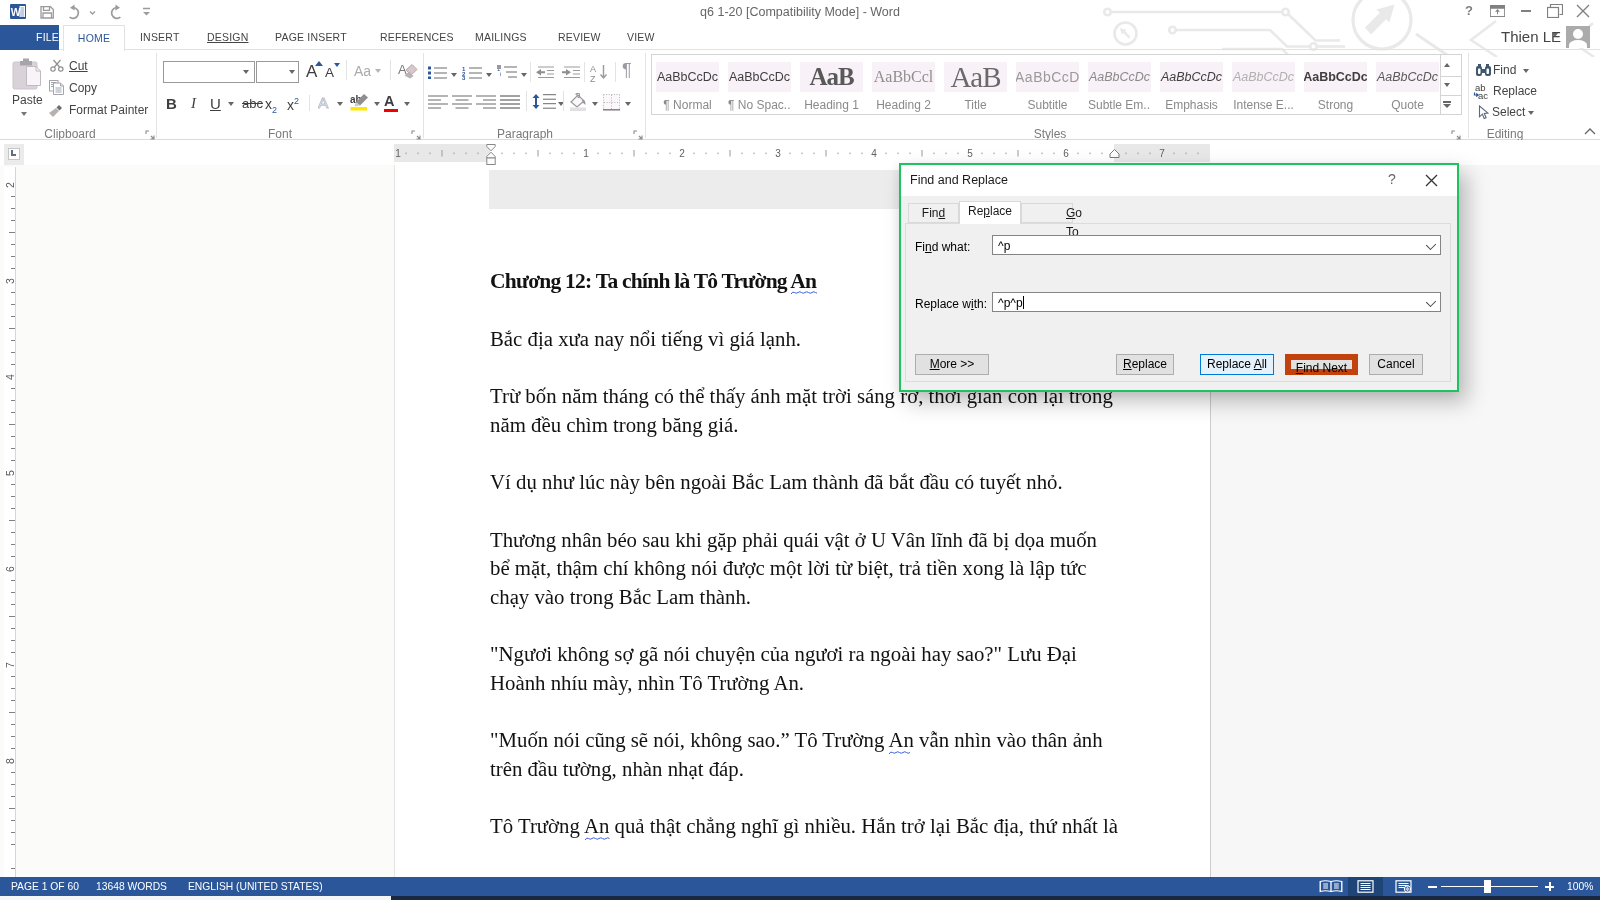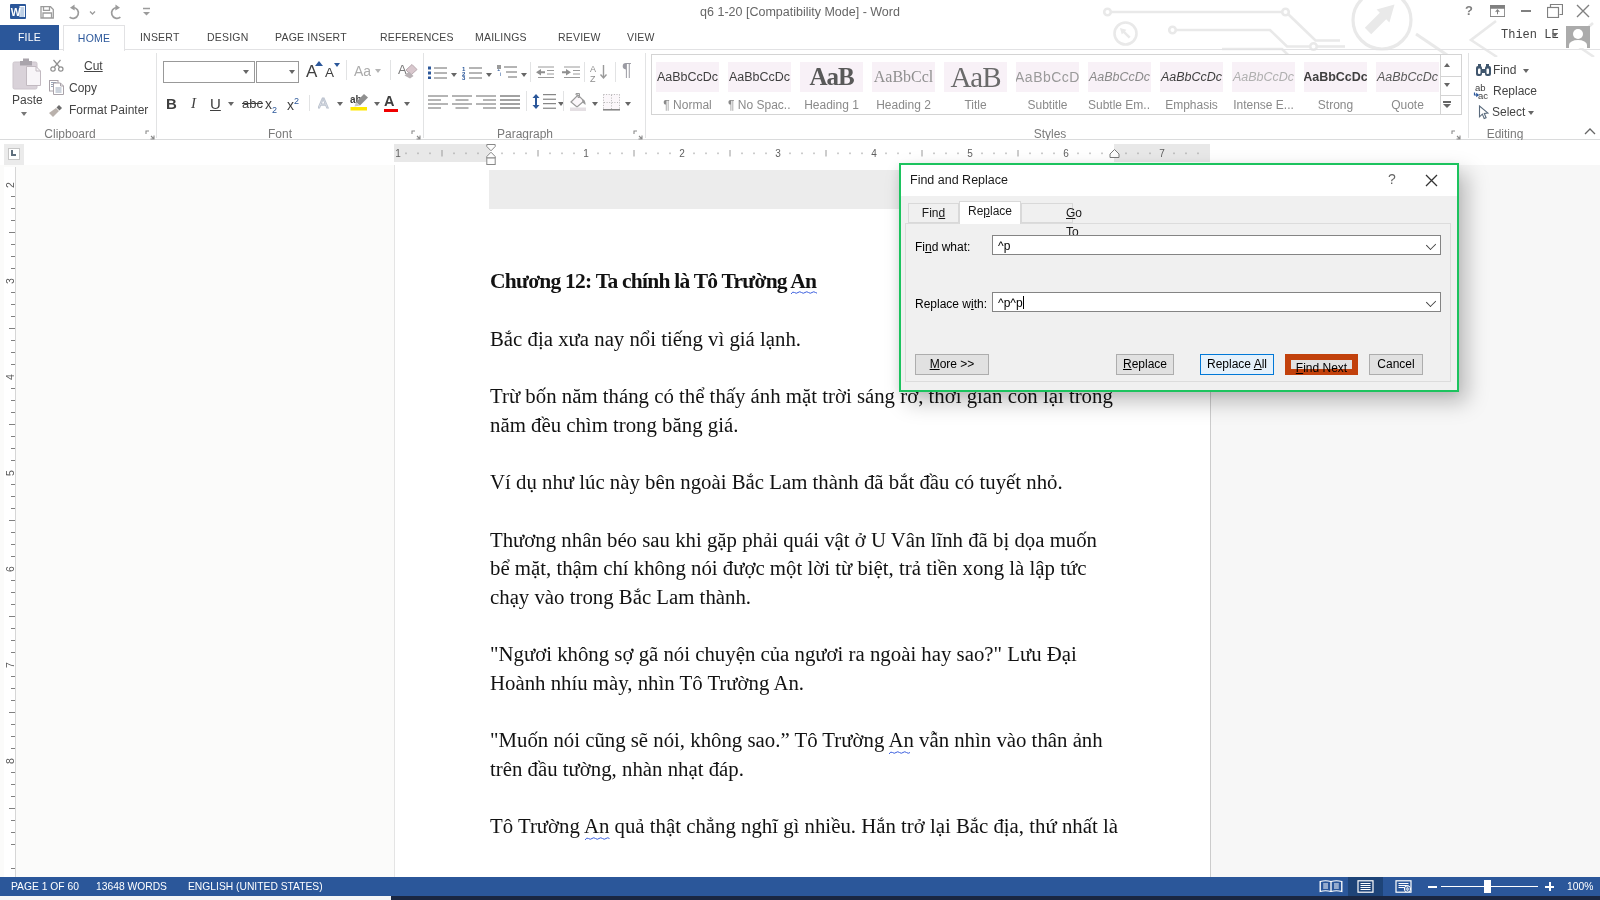--- a/index.html
+++ b/index.html
@@ -4,21 +4,21 @@
 <style>
 * { margin:0; padding:0; box-sizing:border-box; }
 html,body { width:1600px; height:900px; overflow:hidden; background:#fff; }
 body { font-family:"Liberation Sans", sans-serif; position:relative; }
 .abs { position:absolute; }
 
 #titlebar { position:absolute; left:0; top:0; width:1600px; height:24px; background:#fff; }
 #apptitle { position:absolute; top:5px; left:700px; width:200px; text-align:center; font-size:12.5px; color:#666; white-space:nowrap; }
 
 #tabrow { position:absolute; left:0; top:25px; width:1600px; height:24.5px; background:transparent; border-bottom:1px solid #e2e2e4; }
-#filetab { position:absolute; left:0; top:0; width:59px; height:24.5px; background:#2b579a; color:#fff; font-size:10.5px; letter-spacing:0.2px; text-align:center; line-height:25px; }
+#filetab { position:absolute; left:0; top:0; width:59px; height:24.5px; background:#2b579a; color:#fff; font-size:10.5px; letter-spacing:0.2px; text-align:right; line-height:25px; }
 .rtab { position:absolute; top:0; height:24.5px; font-size:10.5px; letter-spacing:0.2px; color:#444; line-height:24px; text-align:center; }
 #hometab { position:absolute; left:63px; top:0; width:62px; height:26px; background:#fff; border:1px solid #e2e2e4; border-bottom:none; color:#2b579a; font-size:10.5px; letter-spacing:0.2px; text-align:center; line-height:24px; }
 
 #ribbon { position:absolute; left:0; top:57px; width:1600px; height:83px; background:#fff; border-bottom:1px solid #dadbdc; }
 .gsep { position:absolute; top:-4px; width:1px; height:85px; background:#e2e3e4; }
 .glabel { position:absolute; top:70px; font-size:12px; color:#7a7a7a; text-align:center; }
 .launcher { position:absolute; top:73px; width:10px; height:10px; }
 .ribtext { font-size:12px; color:#444; }
 .styitem { position:absolute; top:0; width:72px; height:57px; }
 .stybox { position:absolute; left:0; top:5px; width:63px; height:30px; background:#f8f1f7; font-family:"Liberation Sans",sans-serif; overflow:hidden; display:flex; align-items:center; justify-content:center; white-space:nowrap; }
@@ -116,31 +116,31 @@
 <div class="abs" style="left:1521px;top:10px;width:10px;height:2px;background:#808080;"></div>
 <svg class="abs" style="left:1547px;top:4px;" width="16" height="14" viewBox="0 0 16 14" stroke="#808080" fill="none">
   <rect x="0.5" y="3.5" width="11" height="10" stroke-width="1.2" fill="#fff"></rect>
   <path d="M3.5 3.5 v-3 h12 v10 h-3" stroke-width="1.2"></path>
 </svg>
 <svg class="abs" style="left:1576px;top:4px;" width="14" height="14" viewBox="0 0 14 14" stroke="#808080" stroke-width="1.4">
   <path d="M1 1 L13 13 M13 1 L1 13"></path>
 </svg>
 </g>
 
-<div class="abs" style="left:1501px;top:28px;font-size:12px;color:#444;font-family:Liberation Mono, monospace;">Thien LE</div>
+<div class="abs" style="left:1501px;top:28px;font-size:15px;color:#444;">Thien LE</div>
 <div class="abs" style="left:1552px;top:33px;width:0;height:0;border-left:3.5px solid transparent;border-right:3.5px solid transparent;border-top:4px solid #666;"></div>
 <div class="abs" style="left:1566px;top:26px;width:24px;height:22px;background:#ababab;overflow:hidden;">
   <div class="abs" style="left:7px;top:3px;width:10px;height:10px;border-radius:50%;background:#fff;"></div>
   <div class="abs" style="left:3px;top:14px;width:18px;height:10px;border-radius:50% 50% 0 0;background:#fff;"></div>
 </div>
 <div id="tabrow">
   <div id="filetab">FILE</div>
   <div id="hometab">HOME</div>
   <div class="rtab" style="left:140px;">INSERT</div>
-  <div class="rtab" style="left:207px;">DESIGN</div>
+  <div class="rtab" style="left:207px;text-decoration:underline;">DESIGN</div>
   <div class="rtab" style="left:275px;">PAGE INSERT</div>
   <div class="rtab" style="left:380px;">REFERENCES</div>
   <div class="rtab" style="left:475px;">MAILINGS</div>
   <div class="rtab" style="left:558px;">REVIEW</div>
   <div class="rtab" style="left:627px;">VIEW</div>
 </div>
 <div id="ribbon">
   <div class="gsep" style="left:156px"></div>
   <div class="gsep" style="left:423px"></div>
   <div class="gsep" style="left:645px"></div>
@@ -153,21 +153,21 @@
     <path d="M14.5 8.5 h9.5 l4.5 4.5 v14.5 h-14 z" fill="#f8f5f8" stroke="#c2bac1"></path>
     <path d="M24 8.5 v4.5 h4.5" fill="none" stroke="#c2bac1"></path>
   </svg>
   <div class="ribtext abs" style="left:12px;top:36px;">Paste</div>
   <div class="abs" style="left:21px;top:55px;width:0;height:0;border-left:3.5px solid transparent;border-right:3.5px solid transparent;border-top:4px solid #777;"></div>
   <svg class="abs" style="left:50px;top:2px;" width="14" height="13" viewBox="0 0 14 13" stroke="#8f8f8f" fill="none">
     <path d="M10.5 1 L4.5 8 M3.5 1 L9.5 8" stroke-width="1.2"></path>
     <circle cx="3" cy="10" r="2.2" stroke-width="1.2"></circle>
       <circle cx="10.8" cy="10" r="2.2" stroke-width="1.2"></circle>
   </svg>
-  <div class="ribtext abs" style="left:84px;top:2px;text-decoration:underline;">Cut</div>
+  <div class="ribtext abs" style="left:69px;top:2px;text-decoration:underline;">Cut</div>
   <svg class="abs" style="left:49px;top:23px;" width="16" height="15" viewBox="0 0 16 15">
     <rect x="0.5" y="0.5" width="8.5" height="10.5" fill="#fff" stroke="#a9a2a9"></rect>
     <path d="M2 2.5h5.5M2 4.5h5.5M2 6.5h4" stroke="#8c9bb0" stroke-width="0.9"></path>
     <path d="M4.5 3 h7 l3 3 v8.5 h-10 z" fill="#fff" stroke="#a9a2a9"></path>
     <path d="M11.5 3 v3 h3" fill="none" stroke="#a9a2a9"></path>
     <path d="M6.5 8h6M6.5 10h6M6.5 12h6" stroke="#8c9bb0" stroke-width="0.9"></path>
   </svg>
   <div class="ribtext abs" style="left:69px;top:24px;">Copy</div>
   <svg class="abs" style="left:48px;top:47px;" width="18" height="14" viewBox="0 0 18 14">
     <path d="M1 9 L8 4 L11 7 L5 13 Z" fill="#b9b1ac"></path>

